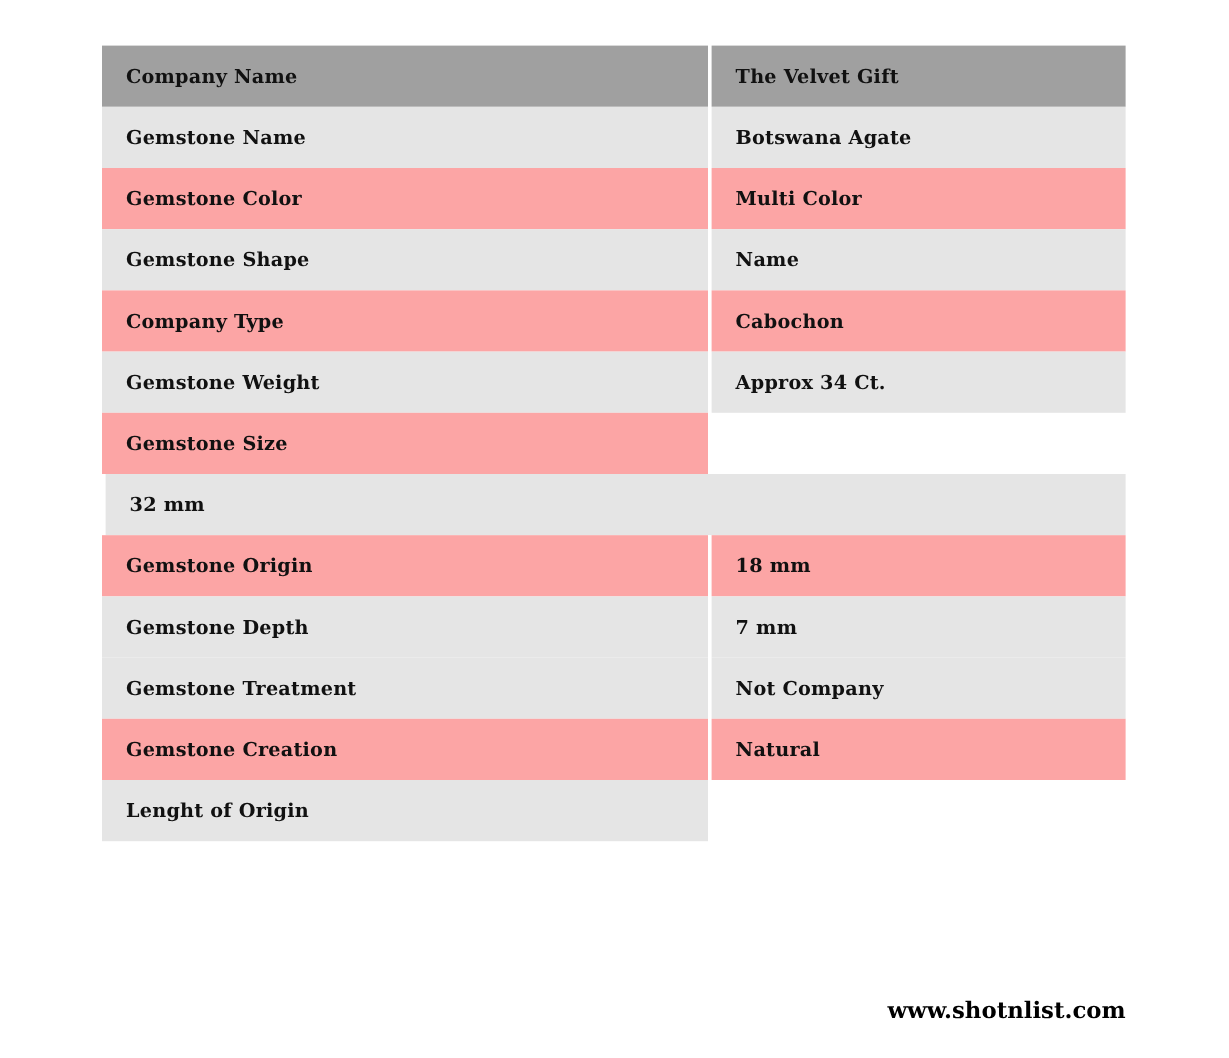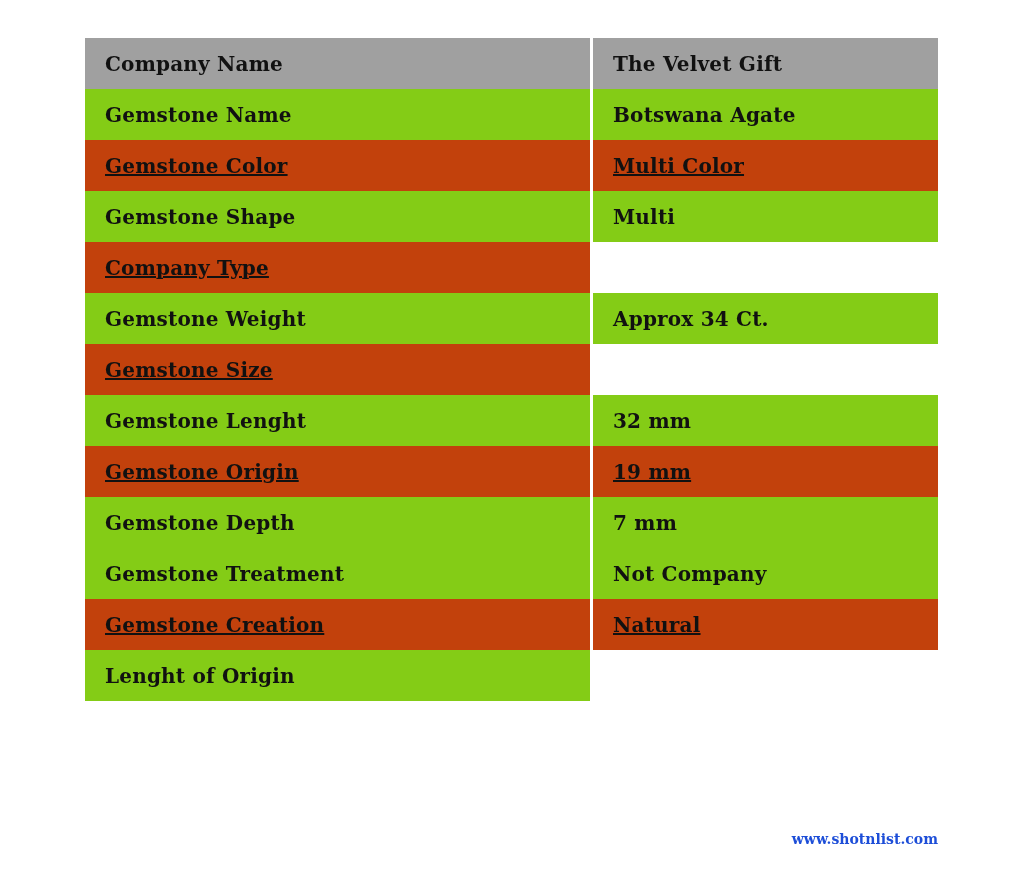--- a/index.html
+++ b/index.html
@@ -24,41 +24,41 @@
   }
   .row {
     display: flex;
     width: 100%;
     height: 51px;
   }
   .cell {
     display: flex;
     align-items: center;
     padding-left: 20px;
-    font-size: 20px;
+    font-size: 16px;
     font-weight: bold;
     color: #111111;
     letter-spacing: 0.2px;
     text-align: right;
   }
   .cell.label { width: 505px; }
   .gap { width: 3px; background: #ffffff; flex: 0 0 3px; }
   .cell.value { flex: 1; }
   .row.header .cell { background: #a0a0a0; }
-  .row.even .cell { background: #84cc16; }
-  .row.odd .cell { background: #c2410c; text-decoration: underline; }
+  .row.even .cell { background: #e5e5e5; }
+  .row.odd .cell { background: #fca5a5; }
   .watermark {
     position: absolute;
     top: 831px;
     left: 85px;
     width: 853px;
     text-align: right;
-    font-size: 14px;
+    font-size: 19px;
     font-weight: bold;
-    color: #1d4ed8;
+    color: #000000;
     font-family: "DejaVu Serif", "Liberation Serif", serif;
   }
 </style>
 </head>
 <body>
 
 <div class="page">
 
   <div class="spec-table">
 
@@ -75,44 +75,44 @@
           <div class="cell value">Botswana Agate</div>
         </div>
         <div class="row odd">
           <div class="cell label">Gemstone Color</div>
           <div class="gap"></div>
           <div class="cell value">Multi Color</div>
         </div>
         <div class="row even">
           <div class="cell label">Gemstone Shape</div>
           <div class="gap"></div>
-          <div class="cell value">Multi</div>
+          <div class="cell value">Name</div>
         </div>
         <div class="row odd">
           <div class="cell label">Company Type</div>
           <div class="gap"></div>
+          <div class="cell value">Cabochon</div>
         </div>
         <div class="row even">
           <div class="cell label">Gemstone Weight</div>
           <div class="gap"></div>
           <div class="cell value">Approx 34 Ct.</div>
         </div>
         <div class="row odd">
           <div class="cell label">Gemstone Size</div>
           <div class="gap"></div>
         </div>
         <div class="row even">
-          <div class="cell label">Gemstone Lenght</div>
           <div class="gap"></div>
           <div class="cell value">32 mm</div>
         </div>
         <div class="row odd">
           <div class="cell label">Gemstone Origin</div>
           <div class="gap"></div>
-          <div class="cell value">19 mm</div>
+          <div class="cell value">18 mm</div>
         </div>
         <div class="row even">
           <div class="cell label">Gemstone Depth</div>
           <div class="gap"></div>
           <div class="cell value">7 mm</div>
         </div>
         <div class="row even">
           <div class="cell label">Gemstone Treatment</div>
           <div class="gap"></div>
           <div class="cell value">Not Company</div>

